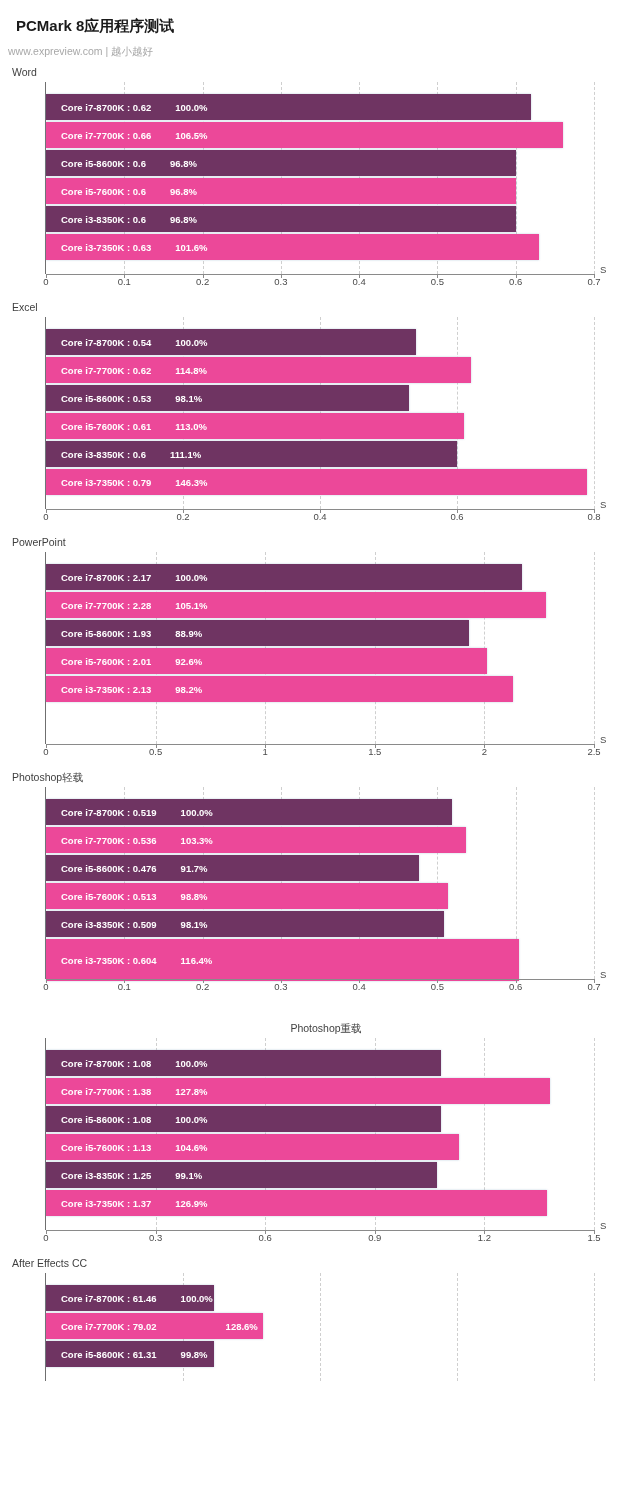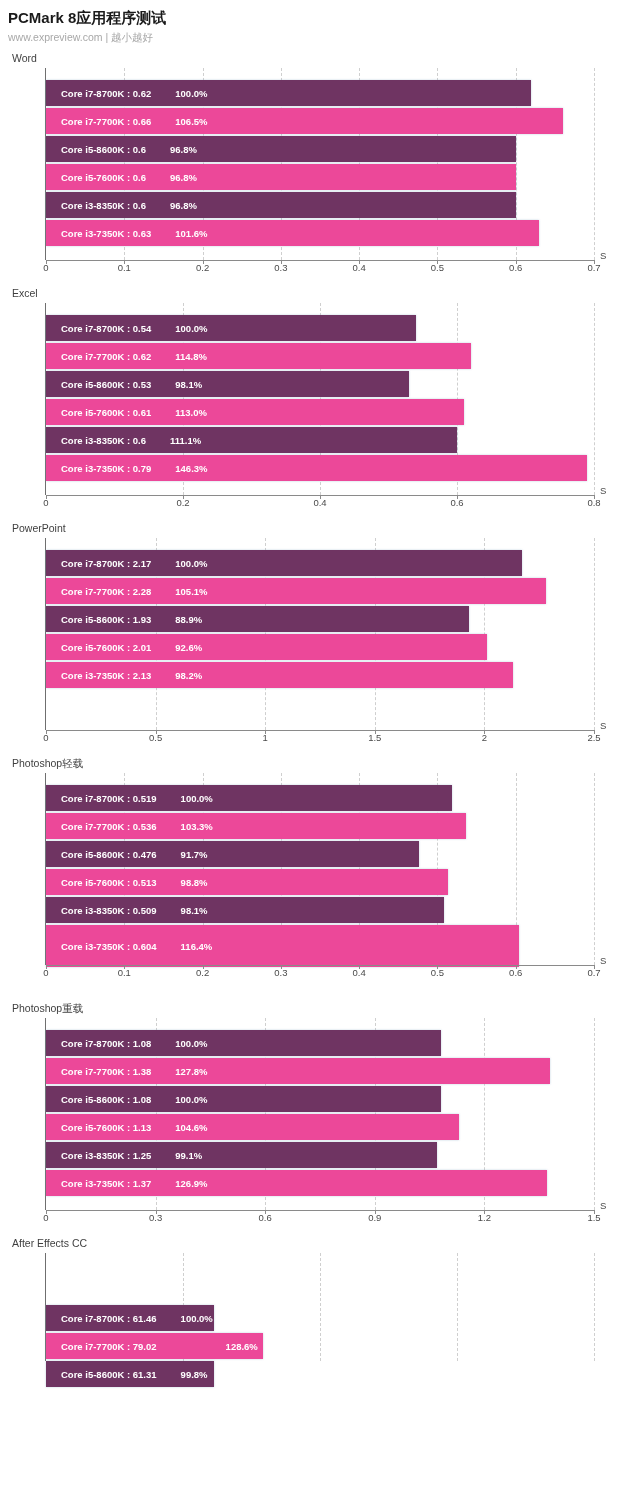--- a/index.html
+++ b/index.html
@@ -7,21 +7,21 @@
     width:640px;height:1503px;overflow:hidden;
     font-family:"Liberation Sans","DejaVu Sans",sans-serif;
     color:#333;
     -webkit-font-smoothing:antialiased;
   }
   .page{position:relative;width:640px;height:1503px;}
 
   
   .header{padding:8px 0 0 8px;}
   .header h1{
-    margin:0;font-size:15px;font-weight:bold;color:#1a1a1a;
+    margin:8px;font-size:15px;font-weight:bold;color:#1a1a1a;
     letter-spacing:0px;line-height:20px;
   }
   .header .sub{
     margin:2px 0 0 0;font-size:10.5px;color:#a8a8a8;line-height:14px;
   }
 
   
   .chart{position:relative;margin:0;}
   .chart-title{
     font-size:10.5px;color:#3f3f3f;line-height:13px;
@@ -368,21 +368,21 @@
           <div class="xlabel" style="left: 0%;">0</div>
           <div class="xlabel" style="left: 14.2857%;">0.1</div>
           <div class="xlabel" style="left: 28.5714%;">0.2</div>
           <div class="xlabel" style="left: 42.8571%;">0.3</div>
           <div class="xlabel" style="left: 57.1429%;">0.4</div>
           <div class="xlabel" style="left: 71.4286%;">0.5</div>
           <div class="xlabel" style="left: 85.7143%;">0.6</div>
           <div class="xlabel" style="left: 100%;">0.7</div>
         </div>
       </div>
-      <div class="chart" style="margin-top: 20px;">
+      <div class="chart" style="margin-top: 26px; text-align: center;">
         <div class="chart-title">Photoshop重载</div>
         <div class="plot">
           <div class="plot-inner" style="height: 192px;">
             <div class="yaxis"></div>
             <div class="gridlines">
               <div class="gridline" style="left: 20%;"></div>
               <div class="gridline" style="left: 40%;"></div>
               <div class="gridline" style="left: 60%;"></div>
               <div class="gridline" style="left: 80%;"></div>
               <div class="gridline" style="left: 100%;"></div>
@@ -450,21 +450,21 @@
         <div class="plot">
           <div class="plot-inner" style="height: 108px;">
             <div class="yaxis"></div>
             <div class="gridlines">
               <div class="gridline" style="left: 25%;"></div>
               <div class="gridline" style="left: 50%;"></div>
               <div class="gridline" style="left: 75%;"></div>
               <div class="gridline" style="left: 100%;"></div>
             </div>
             <div class="bars" style="padding-top: 12px;">
-              <div class="barrow" style="margin-bottom: 2px; margin-top: 40px;">
+              <div class="barrow" style="margin-bottom: 2px;">
                 <div class="bar purple" style="height: 26px; width: 30.73%;">
                   <span class="lbl">Core i7-8700K : 61.46</span>
                   <span class="pct">100.0%</span>
                 </div>
               </div>
               <div class="barrow" style="margin-bottom: 2px;">
                 <div class="bar blue" style="height: 26px; width: 39.51%; gap: 45px;">
                   <span class="lbl">Core i7-7700K : 79.02</span>
                   <span class="pct">128.6%</span>
                 </div>

